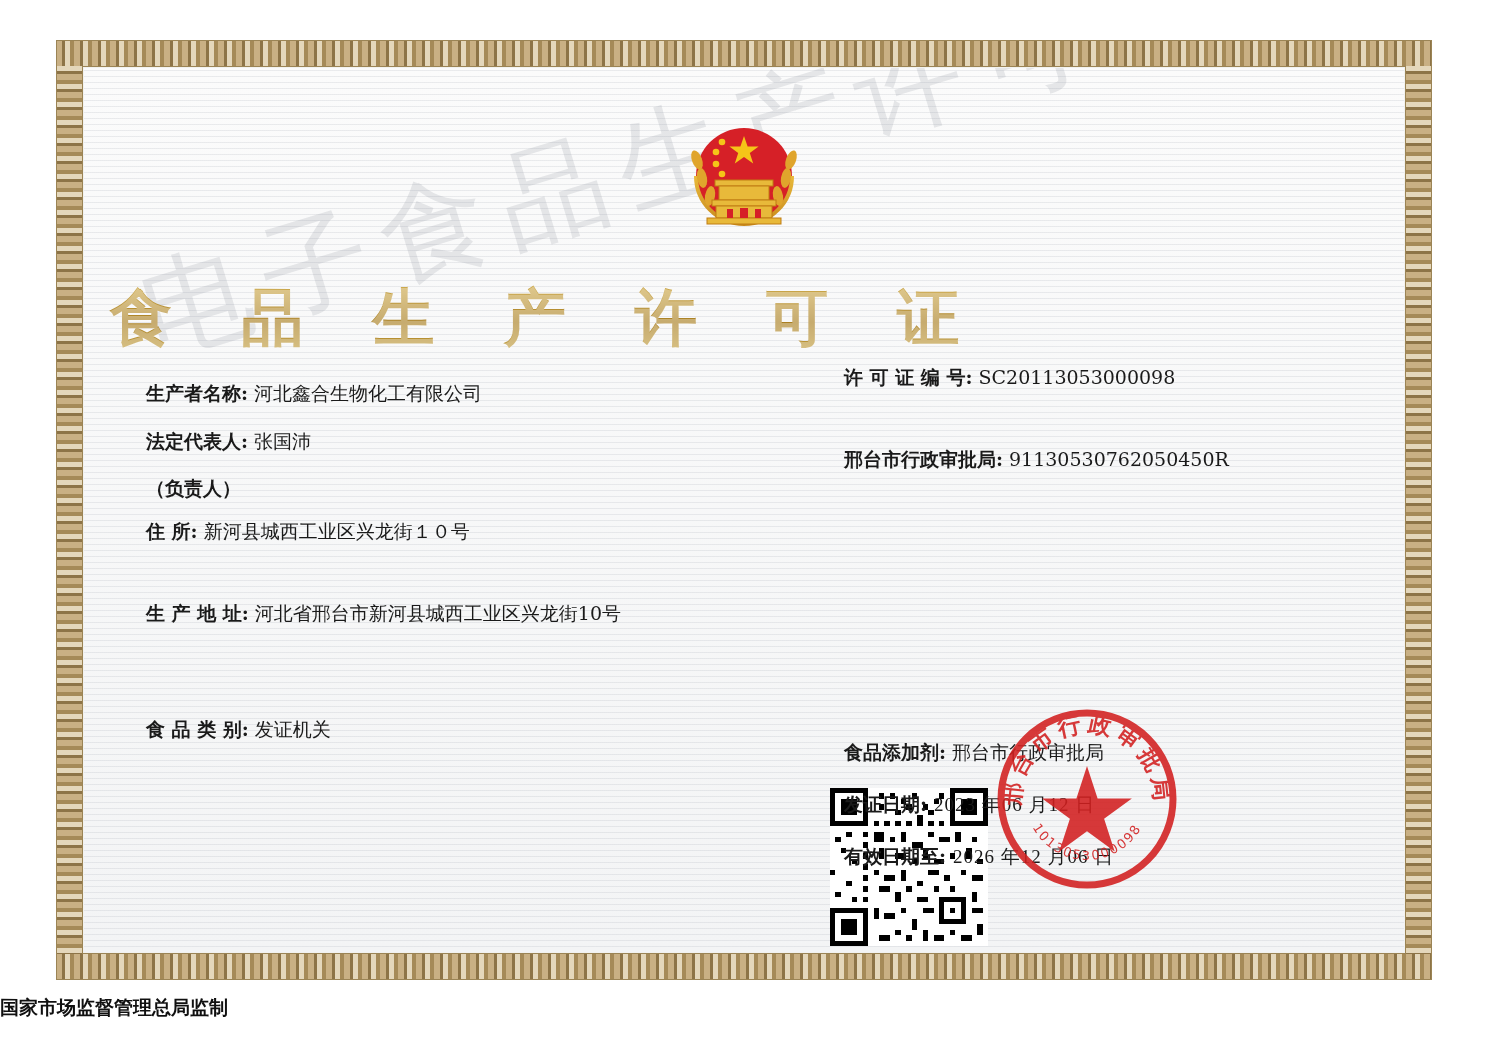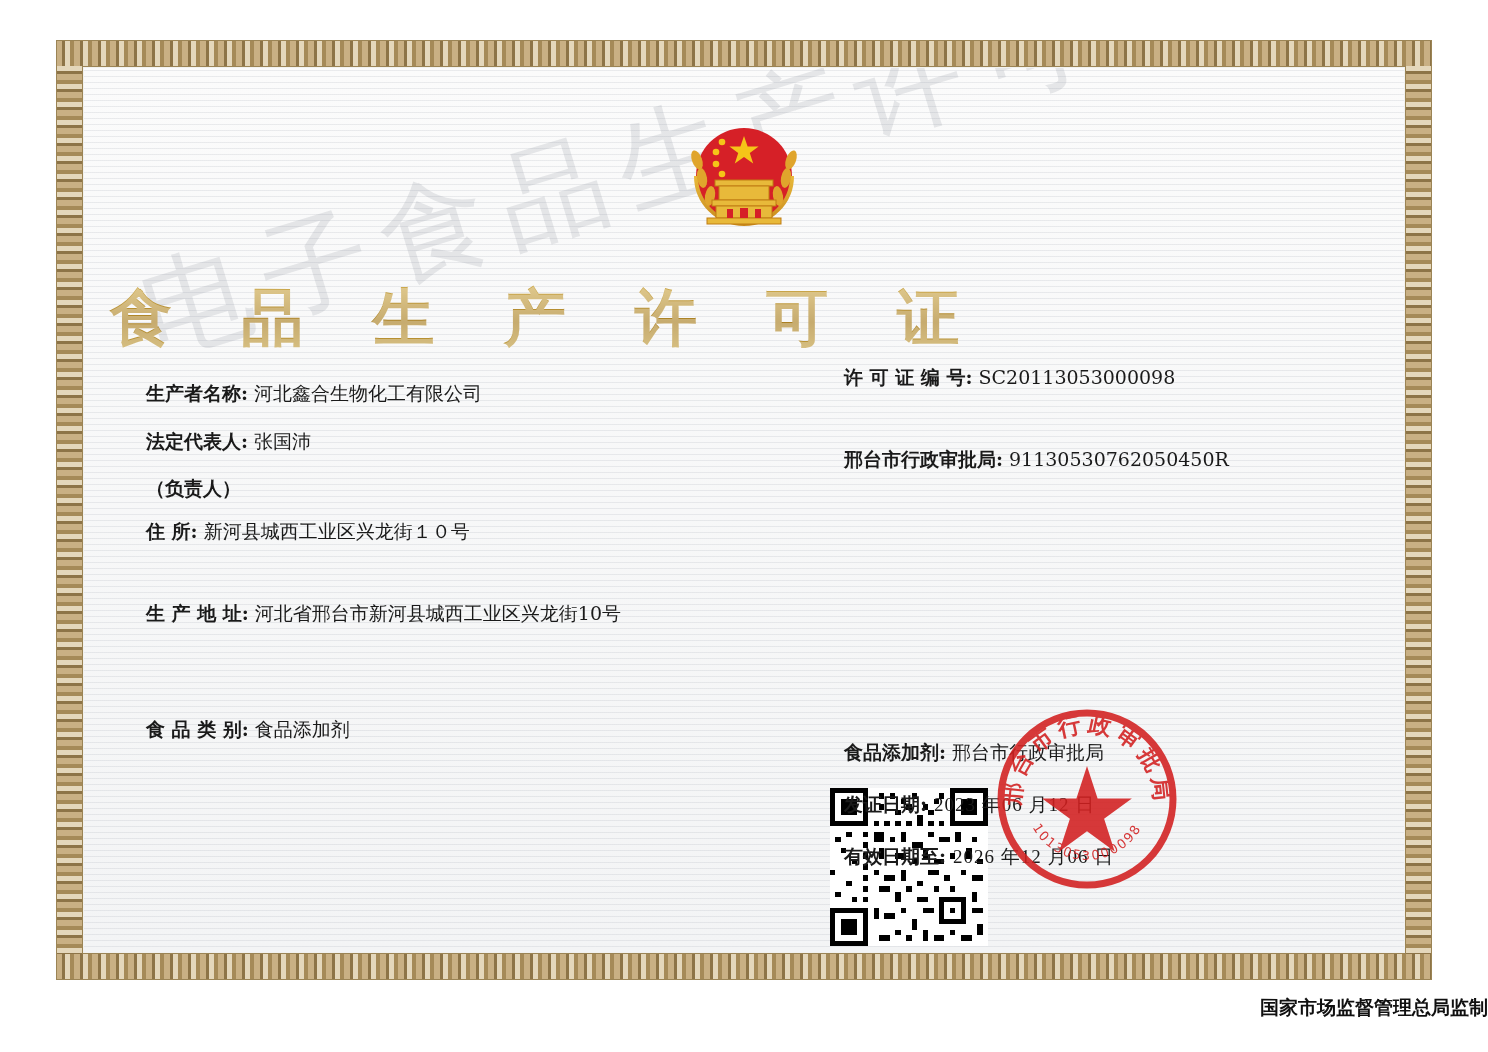--- a/index.html
+++ b/index.html
@@ -241,21 +241,21 @@
     text-align: left;
     padding-left: 2px;
   }
 
   
   .footer {
     position: absolute;
     left: 0;
     right: 0;
     top: 995px;
-    text-align: right;
+    text-align: left;
     font-size: 19px;
     font-weight: bold;
     color: #101010;
     font-family: "DejaVu Serif", serif;
   }
 </style>
 </head>
 <body>
 
 <div class="cert">
@@ -342,21 +342,21 @@
       <div class="row">
         <span class="lbl">生 产 地 址:</span>
         <span class="val">河北省邢台市新河县城西工业区兴龙街10号</span>
       </div>
 
       <div class="gap-lg"></div>
       <div class="gap-lg"></div>
 
       <div class="row">
         <span class="lbl">食 品 类 别:</span>
-        <span class="val">食品添加剂</span>
+        <span class="val">发证机关</span>
       </div>
 
     </div>
 
     <div class="fields-right">
       <div class="row">
         <span class="lbl">许 可 证 编 号:</span>
         <span class="val">SC20113053000098</span>
       </div>
       <div class="gap-lg"></div>

